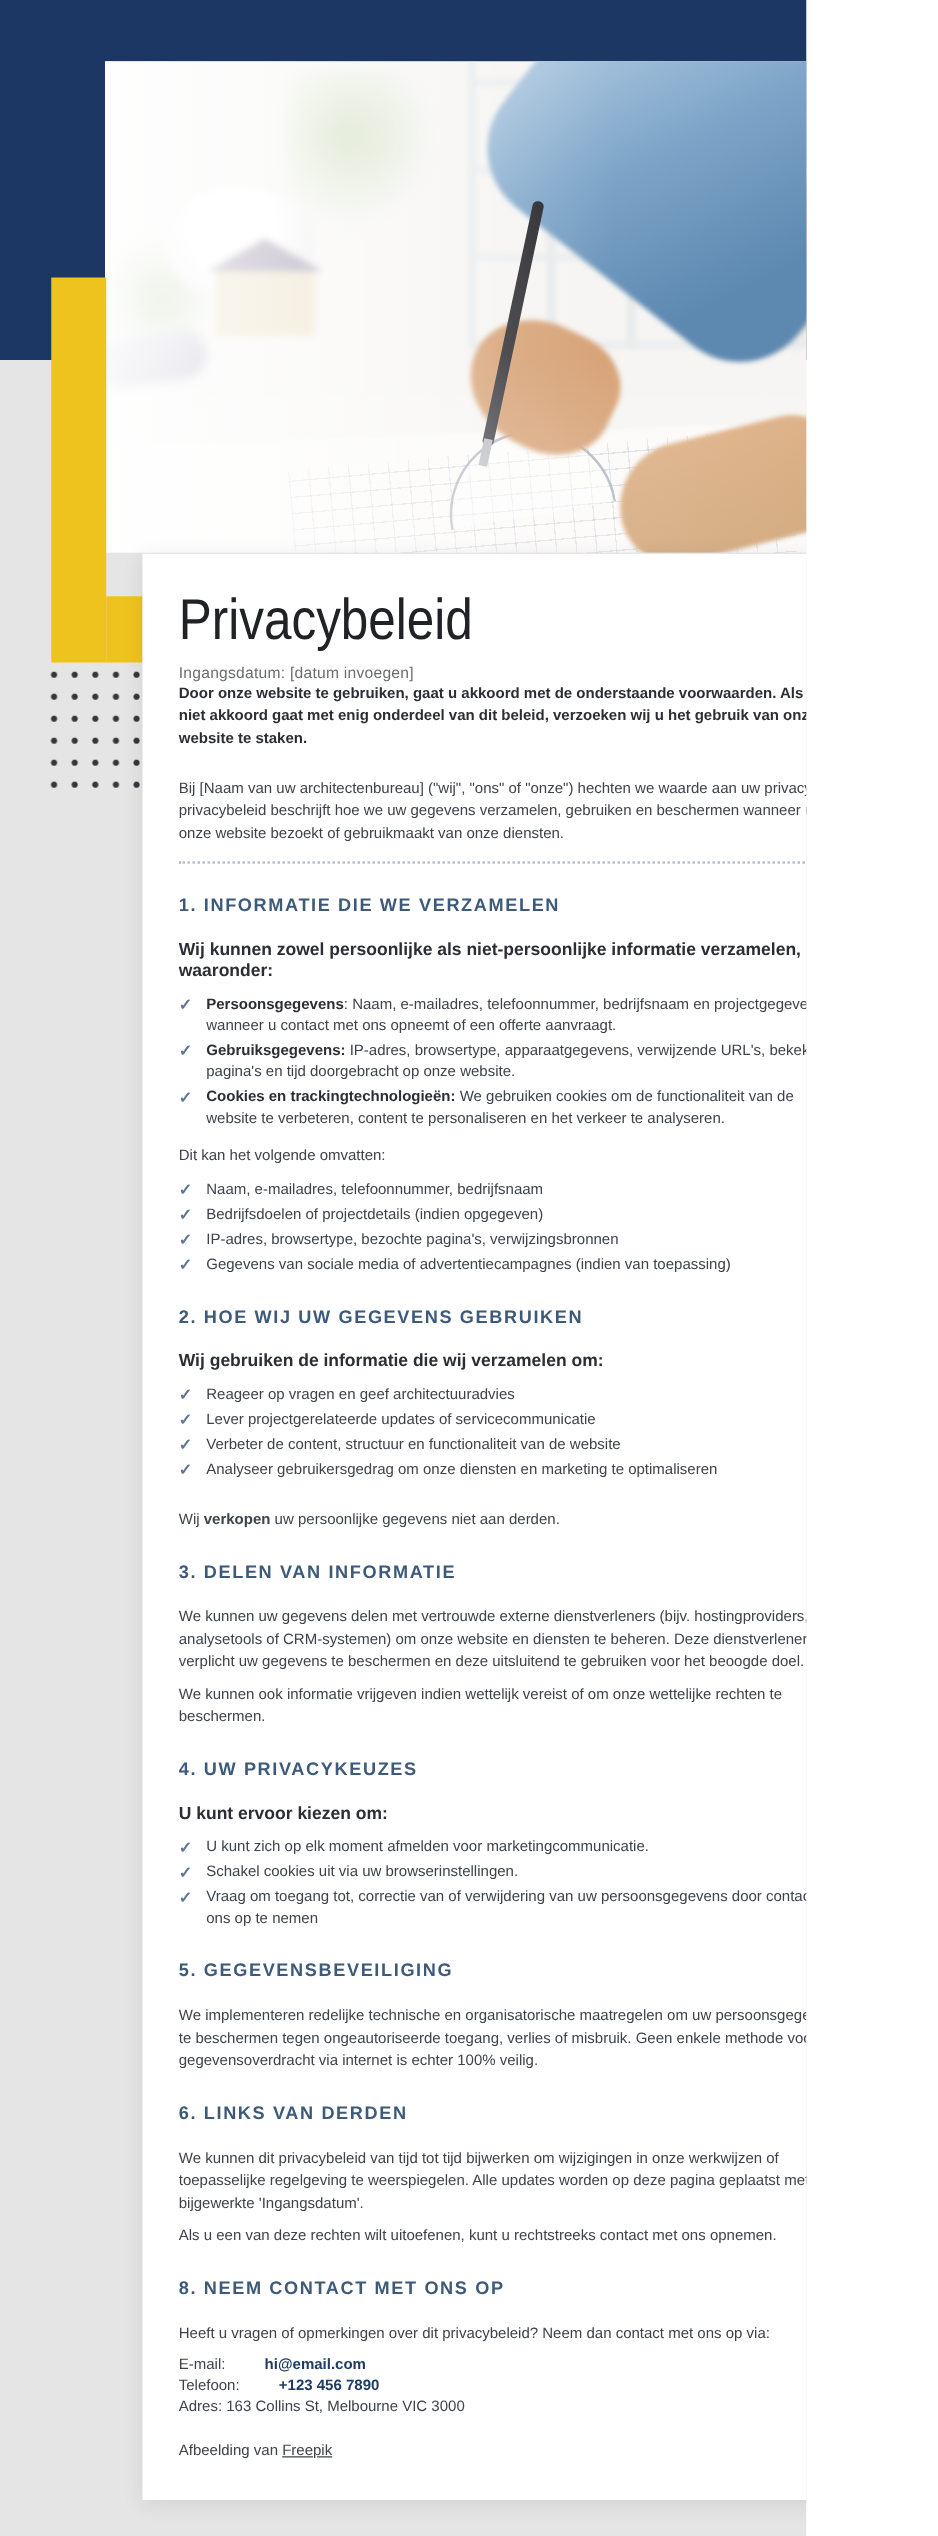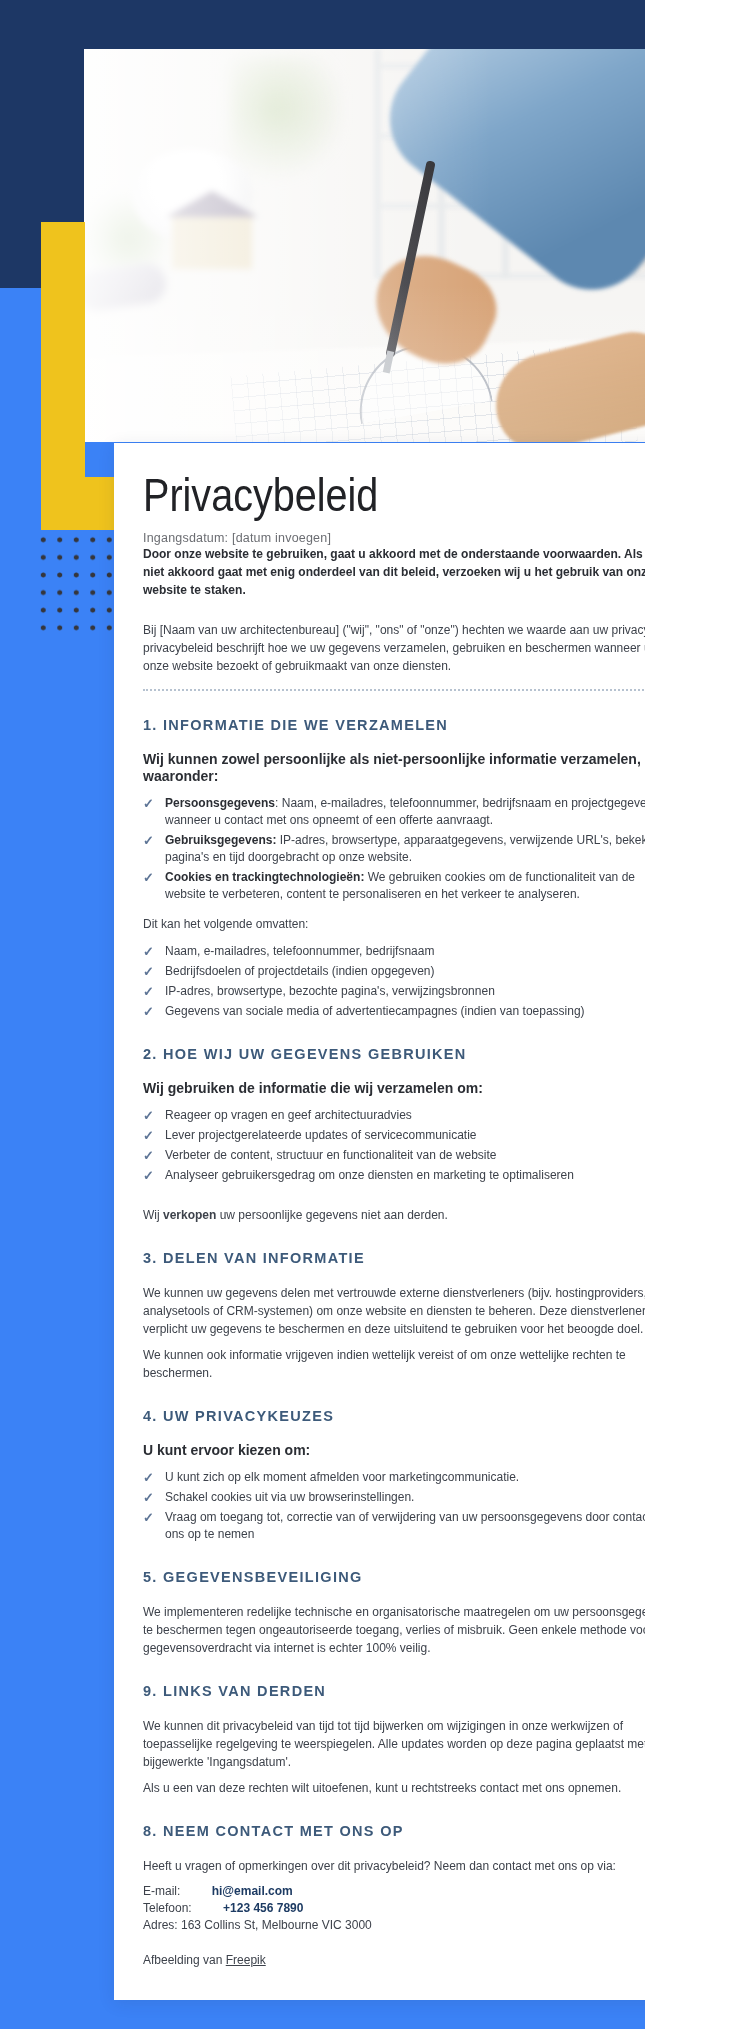--- a/index.html
+++ b/index.html
@@ -1,16 +1,16 @@
 <!DOCTYPE html>
 <html><head>
 <meta charset="utf-8">
 <style>
   html,body{margin:0;padding:0;}
-  .page{position:relative;width:645px;height:2029px;background:#3b82f6;overflow:hidden;
+  .page{position:relative;width:645px;height:2029px;background:#e5e5e5;overflow:hidden;
         font-family:"Liberation Sans",sans-serif;}
   .navy-band{position:absolute;left:0;top:0;width:750px;height:288px;background:#1d3765;z-index:1;}
   .yellow{background:#efc31d;}
   .bar-left{position:absolute;left:41px;top:222px;width:44px;height:308px;z-index:3;}
   .bar-left-foot{position:absolute;left:85px;top:477px;width:29px;height:53px;z-index:3;}
   .bar-right{position:absolute;left:666px;top:223px;width:42px;height:219px;z-index:3;}
   .dots{position:absolute;left:35px;top:531px;width:84px;height:106px;z-index:2;
         background-image:radial-gradient(circle,#35363c 2.1px,rgba(0,0,0,0) 2.8px);
         background-size:16.5px 17.6px;}
   
@@ -201,21 +201,21 @@
       </div>
       <div class="li">
         <span class="check">✓</span>
         <p class="li-text"><span>Vraag om toegang tot, correctie van of verwijdering van uw persoonsgegevens door contact met ons op te nemen</span></p>
       </div>
     </div>
 
     <h2 class="sec">5. GEGEVENSBEVEILIGING</h2>
     <p class="body">We implementeren redelijke technische en organisatorische maatregelen om uw persoonsgegevens te beschermen tegen ongeautoriseerde toegang, verlies of misbruik. Geen enkele methode voor gegevensoverdracht via internet is echter 100% veilig.</p>
 
-    <h2 class="sec">9. LINKS VAN DERDEN</h2>
+    <h2 class="sec">6. LINKS VAN DERDEN</h2>
 
     <p class="body">We kunnen dit privacybeleid van tijd tot tijd bijwerken om wijzigingen in onze werkwijzen of toepasselijke regelgeving te weerspiegelen. Alle updates worden op deze pagina geplaatst met de bijgewerkte 'Ingangsdatum'.</p>
     <p class="body">Als u een van deze rechten wilt uitoefenen, kunt u rechtstreeks contact met ons opnemen.</p>
 
     <h2 class="sec">8. NEEM CONTACT MET ONS OP</h2>
     <p class="body">Heeft u vragen of opmerkingen over dit privacybeleid? Neem dan contact met ons op via:</p>
     <p class="contact-line"><span>E-mail: </span><a class="contact-strong">hi@email.com</a></p>
     <p class="contact-line"><span>Telefoon: </span><a class="contact-strong">+123 456 7890</a></p>
     <p class="contact-line"><span>Adres: </span><span>163 Collins St, Melbourne VIC 3000</span></p>
 

